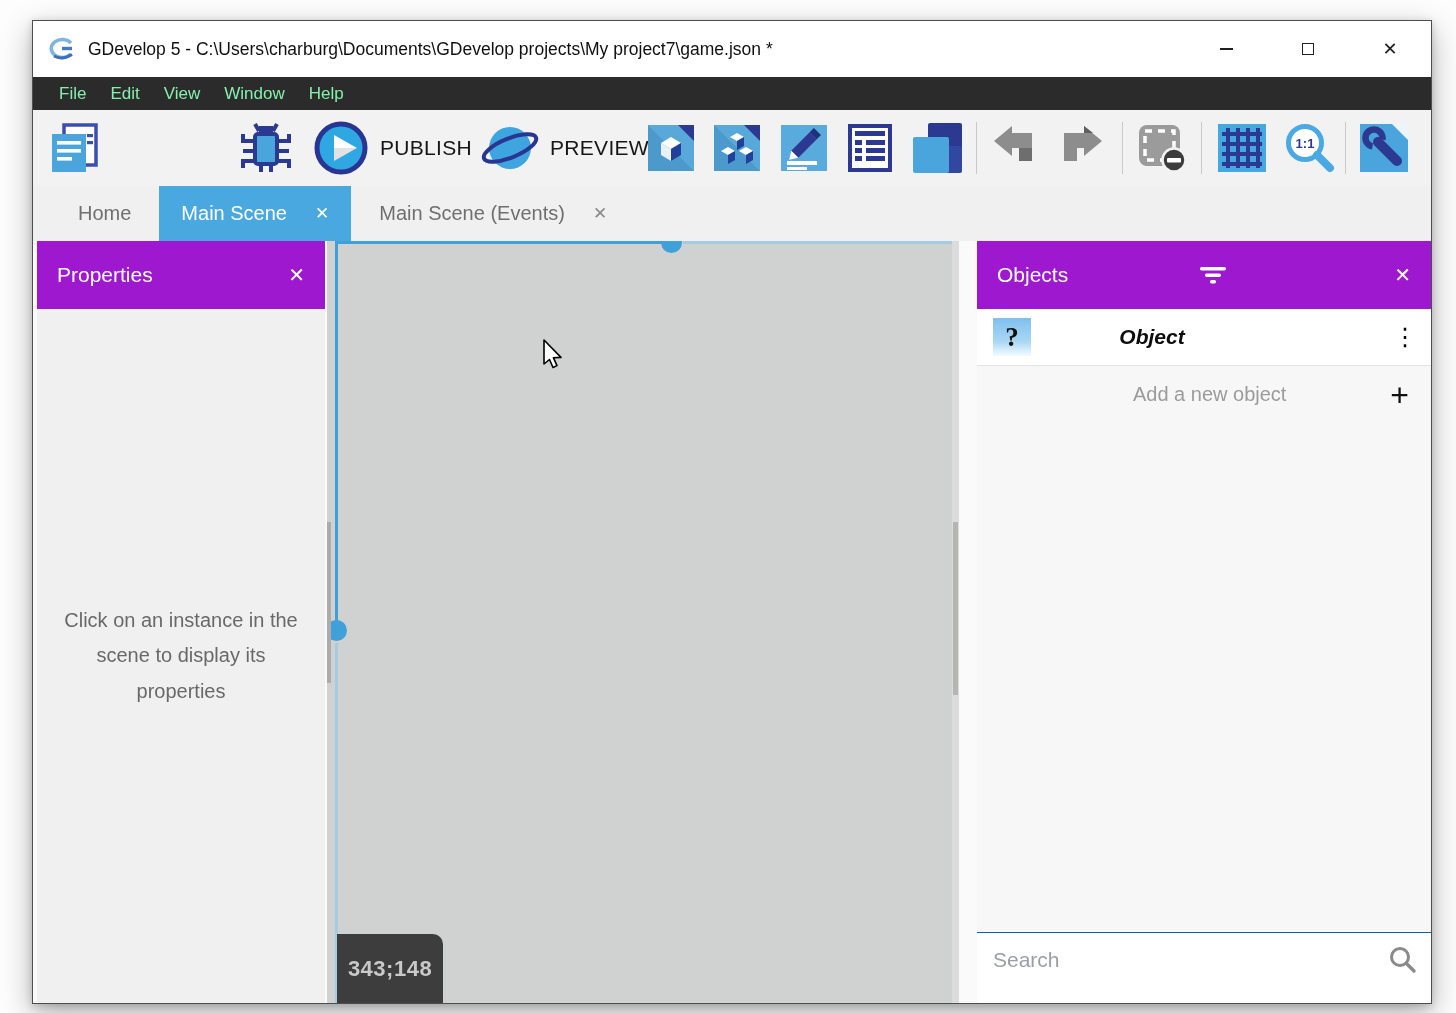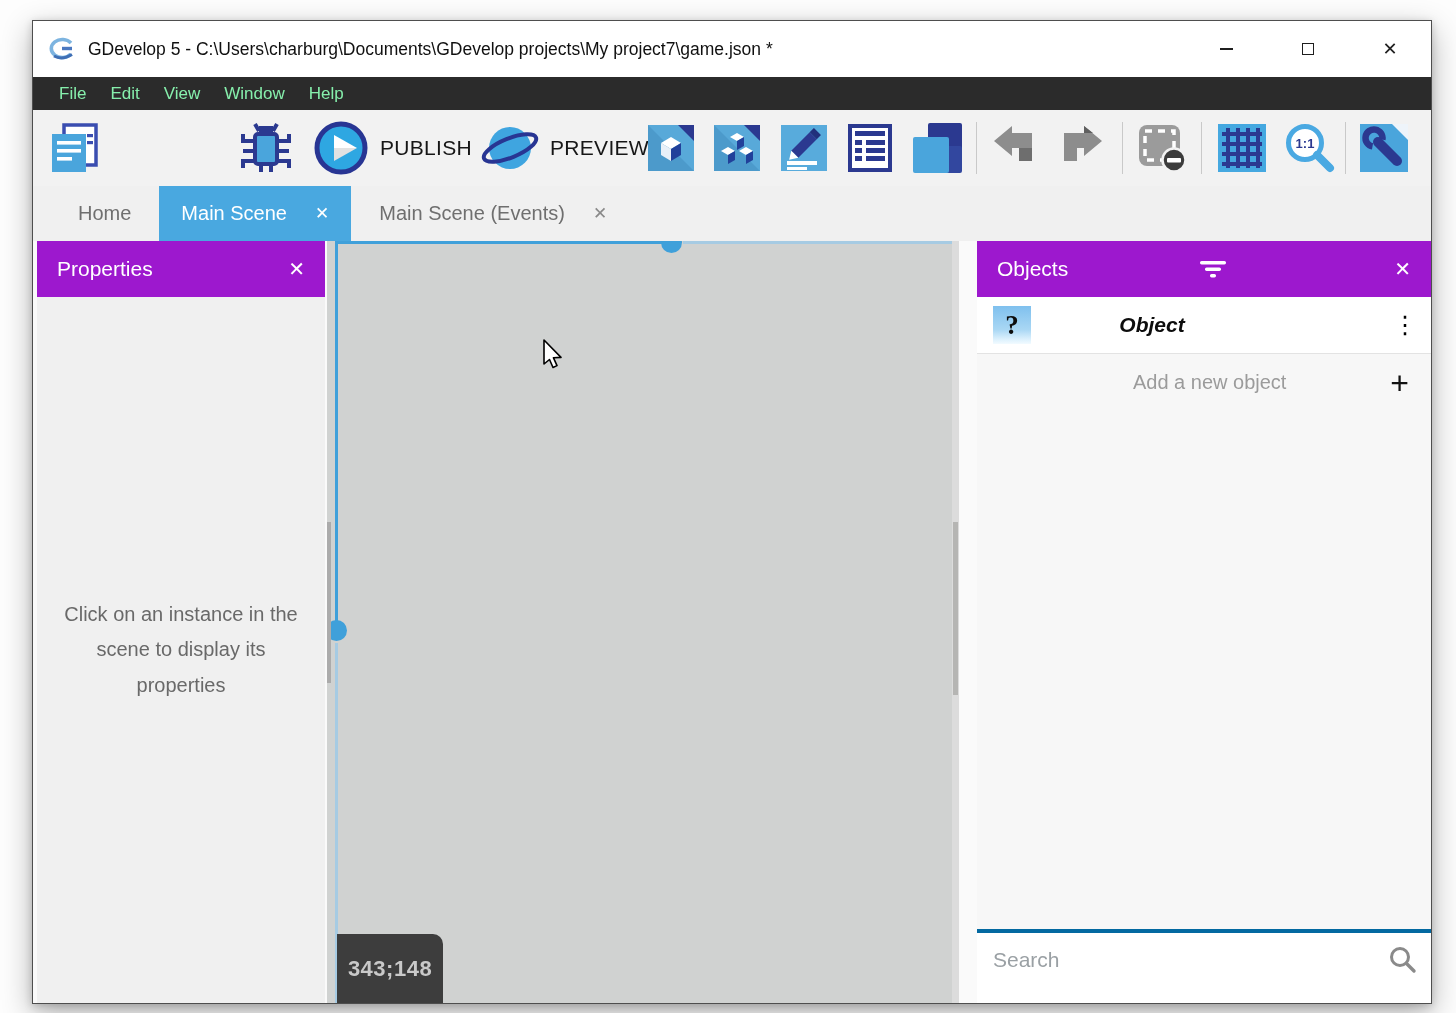--- a/index.html
+++ b/index.html
@@ -34,21 +34,21 @@
   .sep{position:absolute;top:12px;width:1px;height:52px;background:#c9c9c9;}
   
   .tabbar{height:55px;background:#f0f0f0;display:flex;align-items:stretch;padding-left:17px;flex:0 0 auto;}
   .tab{display:flex;align-items:center;font-size:20px;color:#6f6f6f;padding:0 28px;white-space:nowrap;text-align:center;}
   .tab .tab-x{margin-left:28px;font-size:17px;color:#8a8a8a;}
   .tab.active{background:#49a8e0;color:#fff;padding:0 22px;}
   .tab.active .tab-x{color:#fff;}
   
   .content{flex:1;display:flex;min-height:0;background:#fafafa;padding-left:4px;}
   .panel-header{height:52px;background:#9d18ce;color:#fff;display:flex;align-items:center;
-    padding:2px 20px;font-size:21px;flex:0 0 auto;gap:48px;}
+    padding:8px 20px;font-size:21px;flex:0 0 auto;gap:48px;}
   .panel-x{margin-left:auto;font-size:20px;font-weight:300;}
   
   .props{width:288px;background:#f0f0f0;display:flex;flex-direction:column;margin-right:2px;flex:0 0 auto;}
   .props-body{flex:1;display:flex;align-items:center;justify-content:center;}
   .props-msg{width:252px;text-align:center;font-size:20px;color:#696969;line-height:1.78;}
   
   .canvas{flex:1;position:relative;background:#d0d2d1;overflow:hidden;margin-right:18px;}
   .sel-line{position:absolute;}
   .sel-dot{position:absolute;width:21px;height:21px;border-radius:50%;background:#3fa0da;}
   .scroll-thumb{position:absolute;background:#ababab;}
@@ -63,21 +63,21 @@
   .obj-row{height:56px;background:#fff;border-bottom:1px solid #e3e3e3;display:flex;align-items:center;padding:0 16px;flex:0 0 auto;}
   .q-icon{width:38px;height:38px;flex:0 0 auto;display:flex;align-items:center;justify-content:center;
     background:linear-gradient(180deg,#7fc0ee 0%,#a9d7f4 62%,#ddf1fd 88%,#f2fbff 100%);
     font-family:"Liberation Serif",serif;font-weight:bold;font-size:27px;color:#0d0d0d;}
   .obj-name{flex:1;text-align:center;font-size:21px;font-weight:bold;font-style:italic;color:#0d0d0d;padding-right:120px;}
   .dots{font-size:24px;color:#000;width:22px;text-align:center;line-height:1;}
   .add-row{height:57px;display:flex;align-items:center;background:#f7f7f7;padding:0 22px;flex:0 0 auto;}
   .add-label{flex:1;text-align:center;font-size:20px;color:#9b9b9b;padding-left:30px;}
   .plus{font-size:32px;color:#111;font-weight:400;line-height:1;}
   .obj-body{flex:1;background:#f7f7f7;}
-  .obj-footer{background:#fff;border-top:4px solid #0369a1;flex:0 0 auto;padding:0 0 16px 0;}
+  .obj-footer{background:#fff;border-top:1px solid #0369a1;flex:0 0 auto;padding:0 0 16px 0;}
   .search-row{height:54px;display:flex;align-items:center;padding:0 14px;}
   .search-input{flex:1;border:none;outline:none;background:transparent;font-size:21px;color:#333;
     font-family:"Liberation Sans",sans-serif;}
   .search-input::placeholder{color:#9aa0a4;}
   svg{display:block;}
 </style>
 </head>
 <body>
 
 <div class="window">

